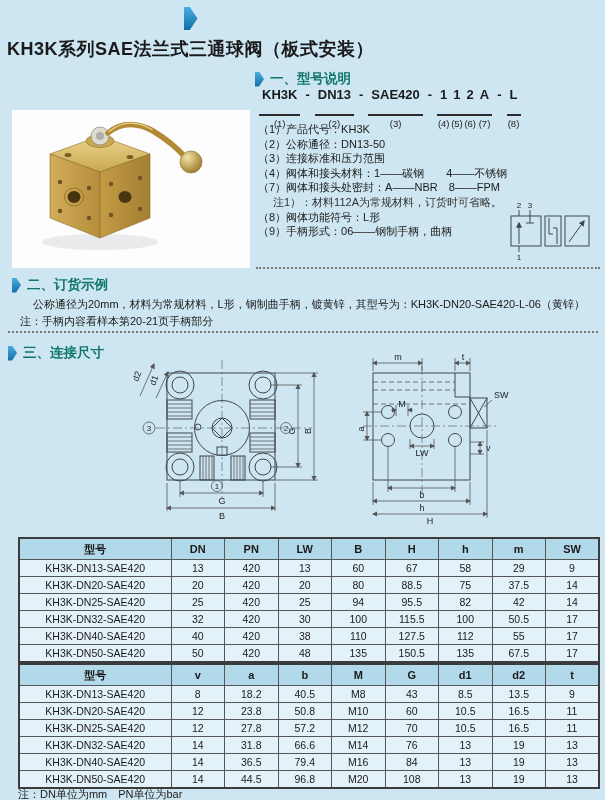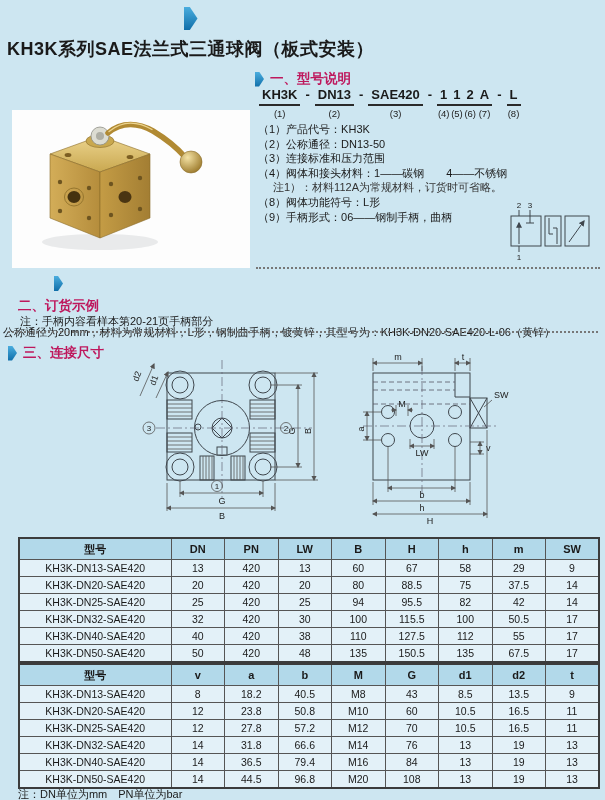--- a/index.html
+++ b/index.html
@@ -9,27 +9,27 @@
   
   .title-row{left:7px;top:7px;display:flex;align-items:center;gap:7px;flex-direction:column;}
   .title-bullet{width:14px;height:23px;background:linear-gradient(180deg,#4aadde,#0f6ea9);
                 clip-path:polygon(0 0,45% 0,100% 50%,45% 100%,0 100%);}
   .page-title{font-size:18px;font-weight:bold;letter-spacing:.5px;margin:0;}
   .subtitle{left:20px;top:45px;font-size:11px;}
   
   .sec-head{display:flex;align-items:center;gap:6px;}
   .sec-bullet{width:9px;height:15px;background:linear-gradient(180deg,#4aadde,#0f6ea9);
               clip-path:polygon(0 0,45% 0,100% 50%,45% 100%,0 100%);}
-  .sec-title{font-size:13.5px;font-weight:bold;color:#be185d;}
+  .sec-title{font-size:13.5px;font-weight:bold;color:#0f766e;}
   
   .photo{left:12px;top:110px;width:238px;height:158px;background:#fdfdfd;}
   
   .model-code{display:flex;align-items:flex-start;}
   .mc-seg{display:flex;flex-direction:column;align-items:center;}
-  .mc-text{font-size:13px;font-weight:bold;border-bottom:2px solid #2b2b2b;padding:0 3px 2px;line-height:14px;}
+  .mc-text{font-size:13px;font-weight:bold;border-bottom:2px solid #2b2b2b;padding:0 3px 12px;line-height:14px;}
   .mc-num{font-size:9.5px;margin-top:2px;color:#222;}
   .mc-dash{font-size:13px;font-weight:bold;margin:0 5px;line-height:14px;}
   
   .s1-item{font-size:11px;line-height:14.6px;white-space:nowrap;}
   .s1-item.indent{padding-left:15px;color:#333;}
   .dotline{border-bottom:2px dotted #777;height:0;}
   .s2line{font-size:11px;white-space:nowrap;}
   
   table.dim{border-collapse:collapse;table-layout:fixed;width:582px;border:2px solid #3c3c3c;}
   table.dim th,table.dim td{border:1px solid #555;text-align:center;padding:0;overflow:hidden;}
@@ -143,20 +143,21 @@
         <div class="mc-text">L</div>
         <div class="mc-num">(8)</div>
       </div>
     </div>
 
   <div class="abs" style="left:258px;top:122px;">
       <div class="s1-item">（1）产品代号：KH3K</div>
       <div class="s1-item">（2）公称通径：DN13-50</div>
       <div class="s1-item">（3）连接标准和压力范围</div>
       <div class="s1-item">（4）阀体和接头材料：1——碳钢　　4——不锈钢</div>
+      <div class="s1-item">（7）阀体和接头处密封：A——NBR　8——FPM</div>
       <div class="s1-item indent">注1）：材料112A为常规材料，订货时可省略。</div>
       <div class="s1-item">（8）阀体功能符号：L形</div>
       <div class="s1-item">（9）手柄形式：06——钢制手柄，曲柄</div>
     </div>
 
   <svg class="abs" style="left:503px;top:196px;" width="92" height="66" viewBox="0 0 92 66">
     <defs>
       <marker id="ah0" viewBox="0 0 10 10" refX="8" refY="5" markerWidth="6" markerHeight="6" orient="auto-start-reverse">
         <path d="M0,0 L10,5 L0,10 z" fill="#3f464d"></path>
       </marker>
@@ -177,25 +178,25 @@
       <line x1="46" y1="22" x2="46" y2="38"></line>
         <line x1="46" y1="38" x2="50" y2="38"></line>
       <line x1="54" y1="48" x2="54" y2="32"></line>
         <line x1="54" y1="32" x2="50" y2="32"></line>
       <line x1="66" y1="46" x2="81" y2="25" marker-end="url(#ah0)"></line>
     </g>
   </svg>
 
   <div class="abs dotline" style="left:256px;top:267px;width:344px;"></div>
 
-  <div class="abs sec-head" style="left:18px;top:276px;flex-direction:column;">
+  <div class="abs sec-head" style="left:12px;top:276px;">
     <div class="sec-bullet"></div>
     <div class="sec-title">二、订货示例</div>
   </div>
-  <div class="abs s2line" style="left:3px;top:297px;margin-top:28px;">公称通径为20mm，材料为常规材料，L形，钢制曲手柄，镀黄锌，其型号为：KH3K-DN20-SAE420-L-06（黄锌）</div>
+  <div class="abs s2line" style="left:33px;top:297px;">公称通径为20mm，材料为常规材料，L形，钢制曲手柄，镀黄锌，其型号为：KH3K-DN20-SAE420-L-06（黄锌）</div>
   <div class="abs s2line" style="left:20px;top:314px;">注：手柄内容看样本第20-21页手柄部分</div>
   <div class="abs dotline" style="left:8px;top:331px;width:590px;"></div>
 
   <div class="abs sec-head" style="left:8px;top:344px;">
     <div class="sec-bullet"></div>
     <div class="sec-title">三、连接尺寸</div>
   </div>
 
   <svg class="abs" style="left:100px;top:352px;" width="240" height="182" viewBox="0 0 240 182">
     <defs>

